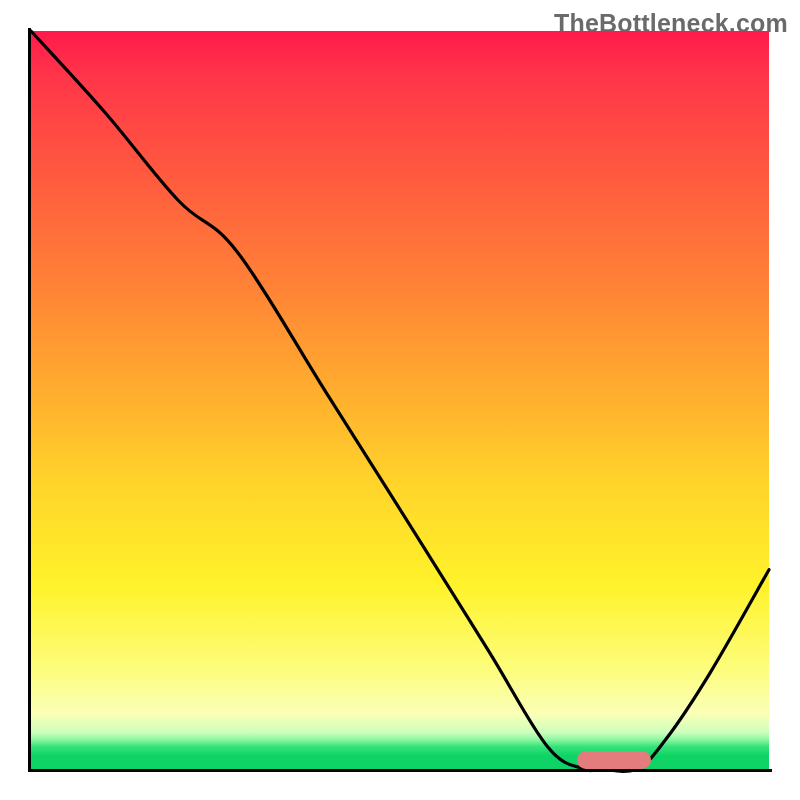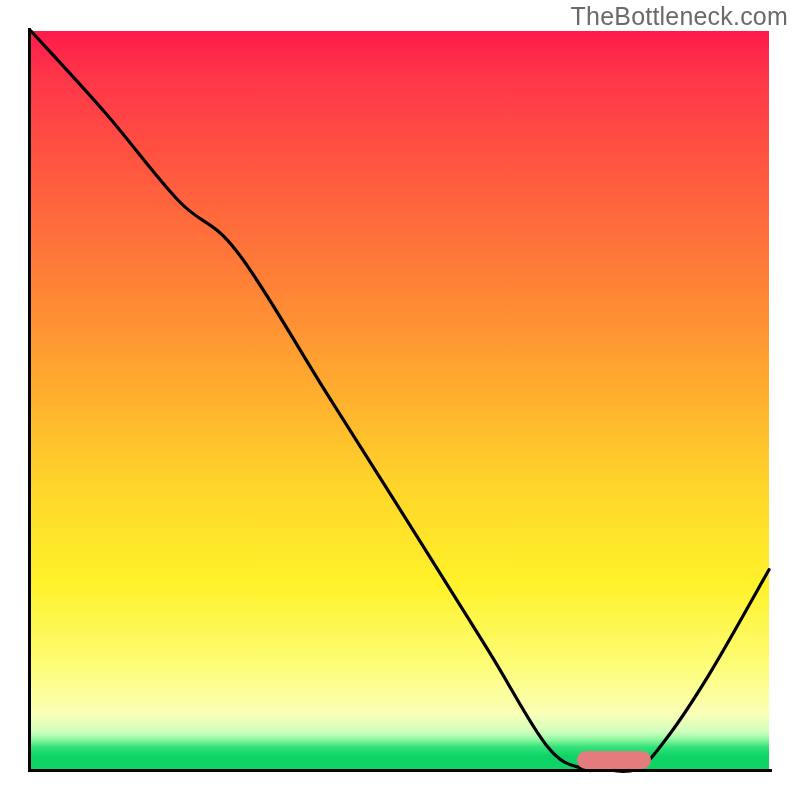--- a/index.html
+++ b/index.html
@@ -11,24 +11,24 @@
     font-family: Arial, Helvetica, sans-serif;
     overflow: hidden;
   }
   .wrap {
     position: relative;
     width: 800px;
     height: 800px;
   }
   .watermark {
     position: absolute;
-    top: 2px;
+    top: 9px;
     right: 12px;
     font-size: 25px;
-    font-weight: 400;
+    font-weight: 700;
     color: #6a6a6a;
     letter-spacing: 0.2px;
   }
   .plot-area {
     position: absolute;
     left: 31px;
     top: 31px;
     width: 738px;
     height: 738px;
     

